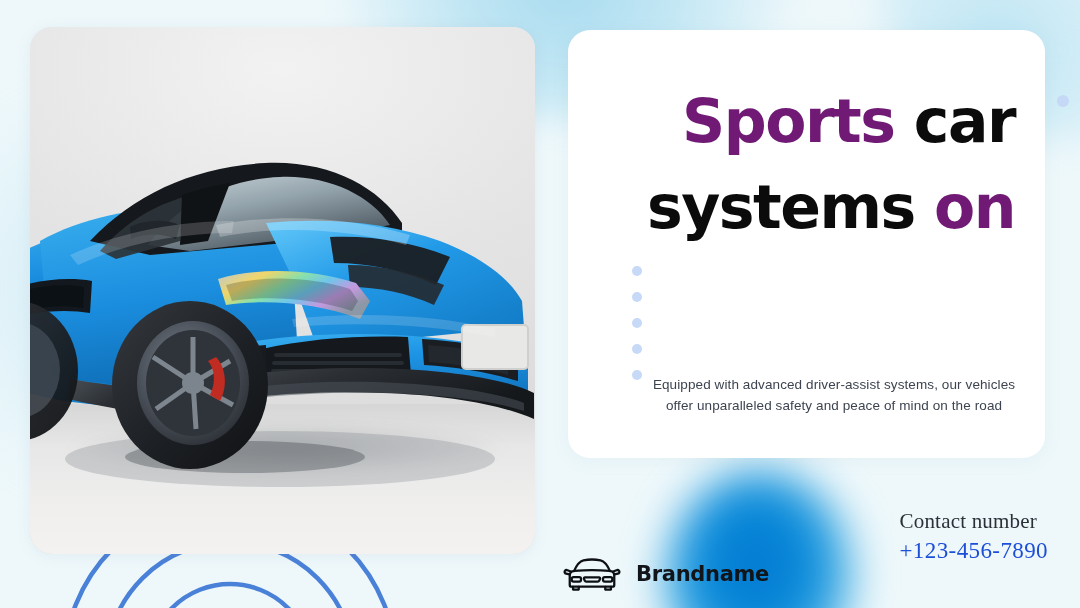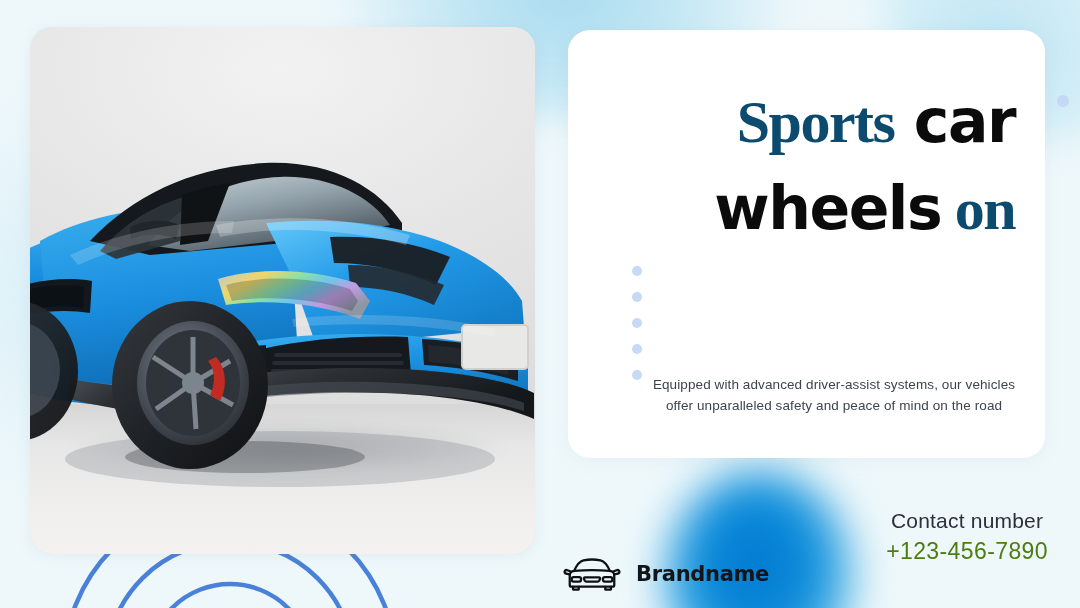--- a/index.html
+++ b/index.html
@@ -108,21 +108,21 @@
     position:absolute;
     left:28px; right:30px; top:48px;
     text-align:right;
     font-family:"DejaVu Sans", sans-serif;
     font-weight:bold;
     font-size:60px;
     line-height:86px;
     letter-spacing:-1.5px;
     color:#0b0b0b;
   }
-  .headline .hl-accent { color:#0c4a6e;font-family:Liberation Serif, serif; }
+  .headline .hl-accent { color:#701a75; }
   .headline .hl-line { display:block; white-space:nowrap; }
 
   .card-dots {
     position:absolute;
     left:632px; top:266px;
     display:flex; flex-direction:column; gap:16px;
   }
   .card-dots i {
     display:block; width:10px; height:10px; border-radius:50%;
     background:#c6d9f7;
@@ -152,25 +152,25 @@
     font-weight:bold;
     font-size:21px;
     letter-spacing:-.3px;
     color:#111418;
   }
 
   
   .contact {
     position:absolute;
     right:32px; top:506px;
-    text-align:center;
-    font-family:Liberation Sans, sans-serif;
+    text-align:left;
+    font-family:Liberation Serif, serif;
   }
   .contact-label { font-size:21px; color:#2b3138; letter-spacing:.2px; line-height:30px; }
-  .contact-number { font-size:23px; color:#4d7c0f; letter-spacing:.4px; line-height:30px; }
+  .contact-number { font-size:23px; color:#1d4ed8; letter-spacing:.4px; line-height:30px; }
 </style>
 </head>
 <body>
 
 <div id="stage">
 
   <div class="bg-glow-top"></div>
   <div class="bg-glow-topright"></div>
   <div class="bg-glow-left"></div>
 
@@ -316,21 +316,21 @@
       <path d="M262 292 C330 284 406 288 466 302 L464 310 C404 298 330 294 264 300 Z" fill="#ffffff" opacity="0.16"></path>
     </svg>
   </div>
 
   <div class="card">
     <div class="headline">
       <span class="hl-line">
         <span class="hl-accent">Sports</span><span> car</span>
       </span>
       <span class="hl-line">
-        <span>wheels</span><span class="hl-accent"> on</span>
+        <span>systems</span><span class="hl-accent"> on</span>
       </span>
     </div>
   </div>
 
   <div class="card-dots">
     <i></i>
     <i></i>
     <i></i>
     <i></i>
     <i></i>

